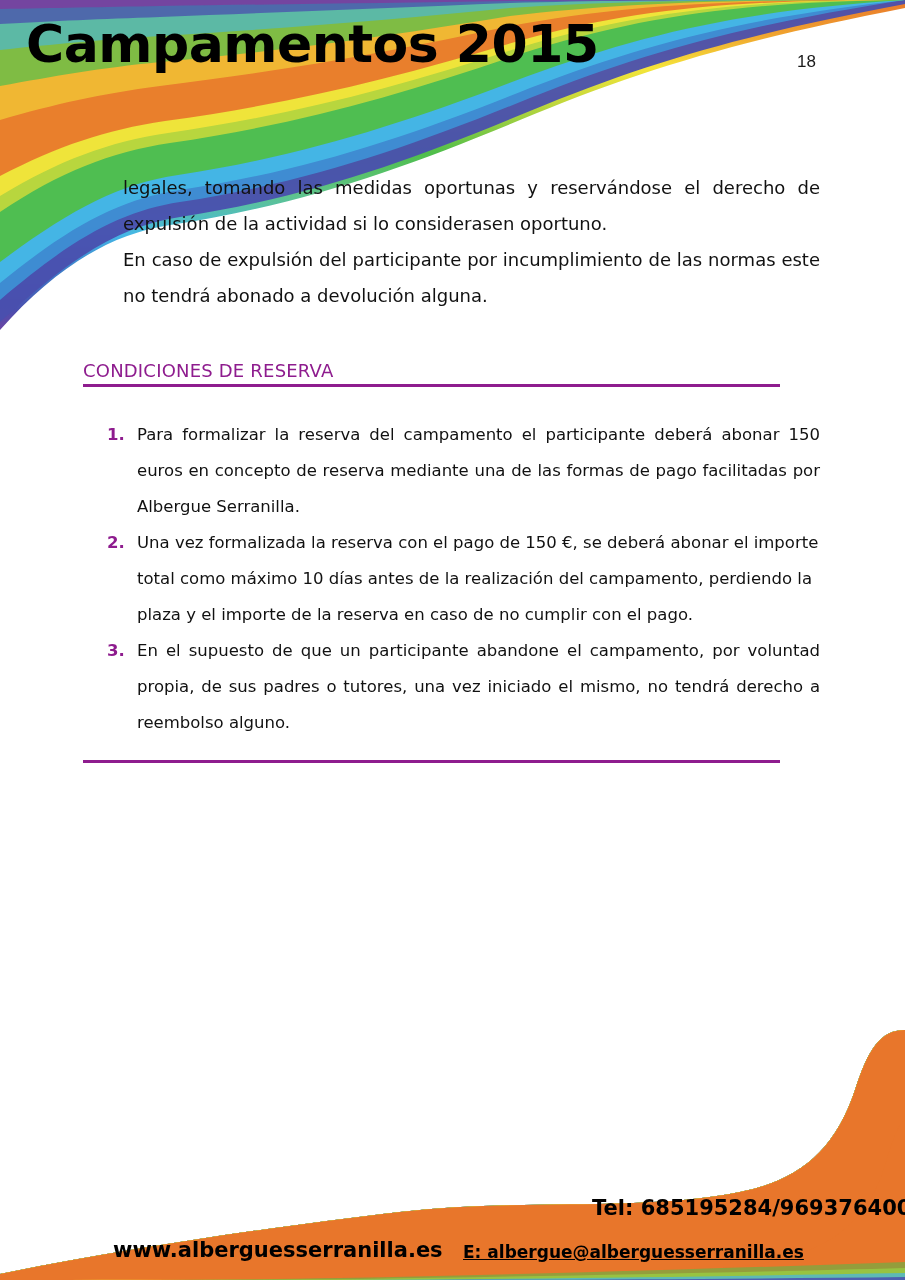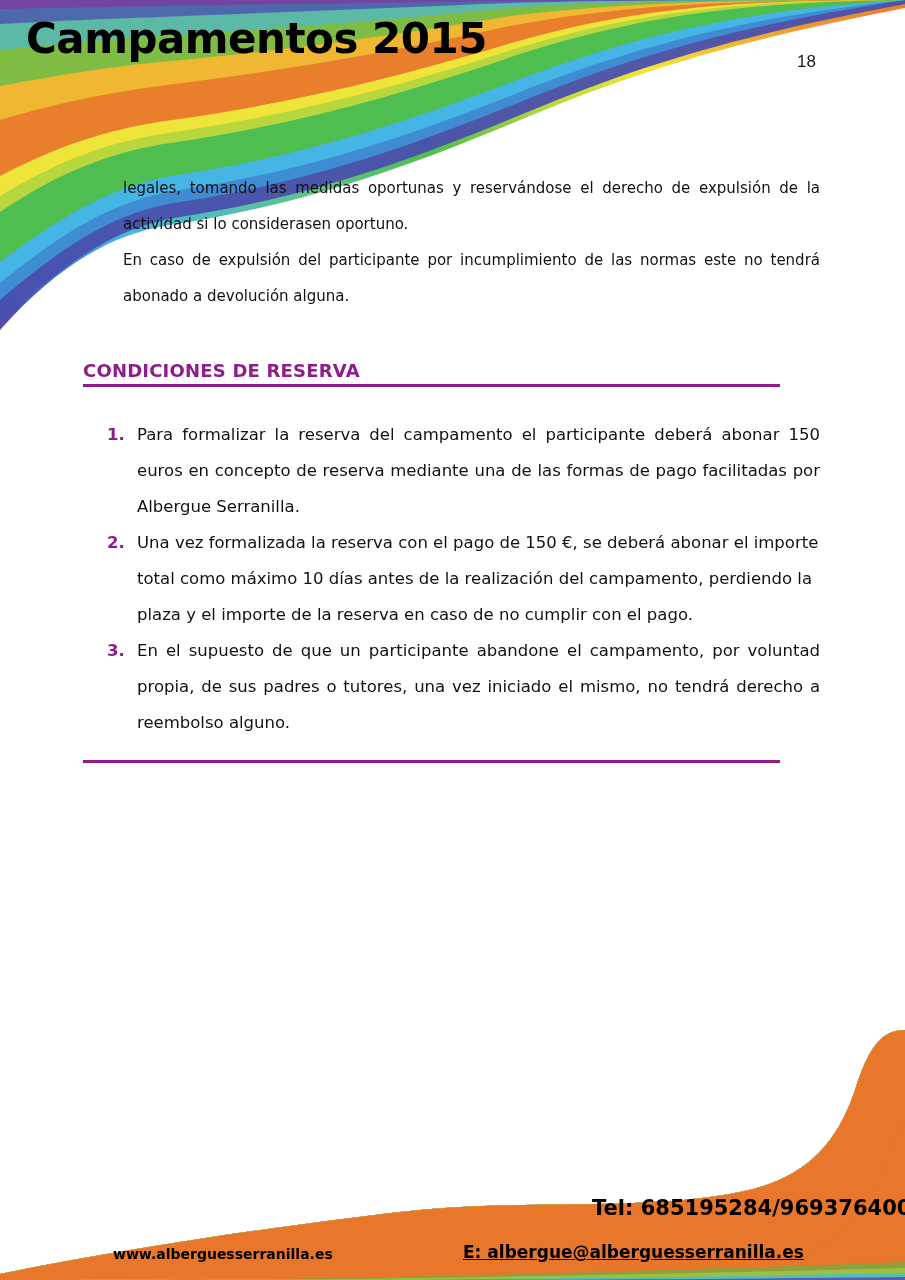--- a/index.html
+++ b/index.html
@@ -24,21 +24,21 @@
   }
   #header-wave { top: 0; height: 340px; }
   #footer-wave { bottom: 0; height: 250px; }
 
   
   #header-title {
     position: absolute;
     left: 26px;
     top: 14px;
     font-family: "DejaVu Sans", sans-serif;
-    font-size: 42px;
+    font-size: 52px;
     font-weight: bold;
     color: #000000;
     letter-spacing: -0.5px;
     white-space: nowrap;
     z-index: 5;
   }
   #page-number {
     position: absolute;
     left: 797px;
     top: 52px;
@@ -55,33 +55,33 @@
     left: 0;
     top: 170px;
     width: 905px;
     z-index: 4;
   }
 
   .para {
     margin: 0;
     padding: 0 85px 0 123px;
     font-family: "DejaVu Sans", sans-serif;
-    font-size: 15px;
+    font-size: 18px;
     line-height: 36px;
     color: #111111;
     text-align: justify;
   }
   .para.lead-indent { text-indent: 38px; }
 
   .section-heading {
     margin: 0;
     padding: 0 0 0 83px;
     font-family: "DejaVu Sans", sans-serif;
     font-size: 18px;
-    font-weight: bold;
+    font-weight: normal;
     color: #8E1C8E;
     letter-spacing: 0.2px;
   }
   .heading-rule {
     margin: 3px 0 0 83px;
     width: 697px;
     height: 3px;
     background: #8E1C8E;
   }
 
@@ -118,21 +118,21 @@
   
   .footer-text {
     position: absolute;
     font-family: "DejaVu Sans", sans-serif;
     font-weight: bold;
     color: #000000;
     white-space: nowrap;
     z-index: 6;
   }
   #footer-phone  { left: 592px; bottom: 60px; font-size: 21px; }
-  #footer-web    { left: 113px; bottom: 18px; font-size: 14px; }
+  #footer-web    { left: 113px; bottom: 18px; font-size: 21px; }
   #footer-email  { left: 463px; bottom: 18px; font-size: 17px; text-decoration: underline; }
 </style>
 </head>
 <body>
 
 <svg class="wave" id="header-wave" viewBox="0 0 905 340" preserveAspectRatio="none">
   <defs>
     <linearGradient id="hg" x1="0" y1="1" x2="0" y2="0" gradientUnits="objectBoundingBox">
       <stop offset="0.00" stop-color="#7B3F9D"></stop>
       <stop offset="0.09" stop-color="#4A4FAE"></stop>

